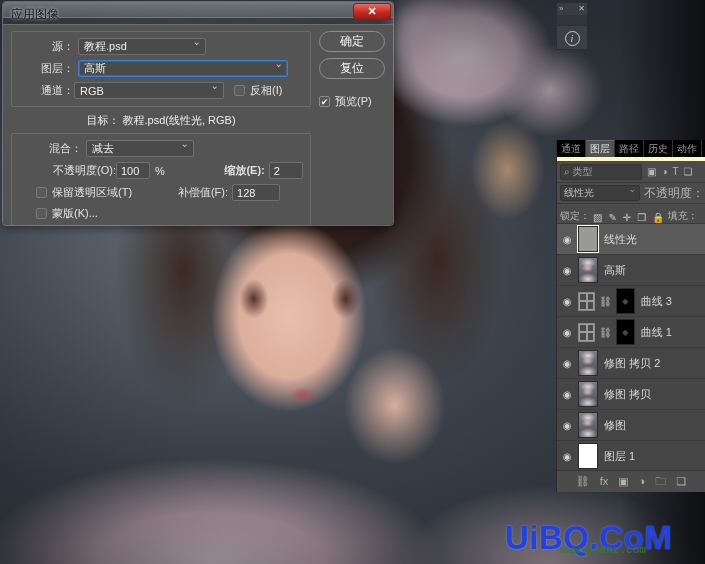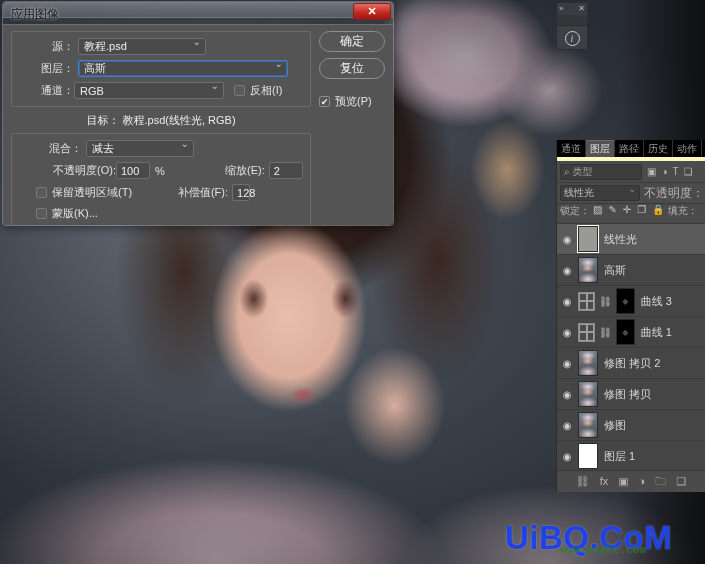--- a/index.html
+++ b/index.html
@@ -146,21 +146,21 @@
     display: flex; align-items: center; padding: 0 3px;
     position: relative;
   }
   .blend-select::after {
     content: "⌄"; position: absolute; right: 3px; top: -2px;
     font-size: 9px; color: #9a9a9a;
   }
   .blend-op-label { font-size: 12px; color: #b4b4b4; white-space: nowrap; }
 
   .lp-lock {
-    display: flex; align-items: flex-start; height: 20px;
+    display: flex; align-items: flex-end; height: 20px;
     padding: 0 3px; gap: 3px; background: #4b4b4b;
     border-bottom: 1px solid #3a3a3a;
     font-size: 10px; color: #b4b4b4;
   }
   .lock-icons { display: flex; gap: 6px; align-items: center; color: #c6c6c6; font-size: 10px; }
 
   .lp-list { flex: 1; overflow: hidden; background: #454545; }
   .layer-row {
     display: flex; align-items: center; height: 31px;
     border-bottom: 1px solid #3b3b3b; padding-left: 3px; gap: 4px;
@@ -468,28 +468,28 @@
 
       <div class="gbox" style="width:300px;padding-left:24px;">
         <div class="row">
           <span class="lbl" style="width:46px;">混合：</span>
           <span class="ps-select" style="width:108px; margin-left:4px;">减去</span>
         </div>
         <div class="row">
           <span class="lbl" style="width:80px;">不透明度(O):</span>
           <span class="ps-input" style="width:34px; ">100</span>
           <span class="cbx-label" style="margin-left:5px;">%</span>
-          <span class="lbl" style="width:56px; margin-left:44px;">缩放(E):</span>
+          <span class="lbl" style="width:56px; margin-left:44px;font-weight:bold;">缩放(E):</span>
           <span class="ps-input" style="width:34px; margin-left:4px;">2</span>
         </div>
         <div class="row">
           <span class="cbx disabled"></span>
           <span class="cbx-label">保留透明区域(T)</span>
           <span class="lbl" style="width:64px; margin-left:32px;">补偿值(F):</span>
-          <span class="ps-input" style="width:18px; margin-left:4px;">128</span>
+          <span class="ps-input" style="width:48px; margin-left:4px;">128</span>
         </div>
         <div class="row">
           <span class="cbx disabled"></span>
           <span class="cbx-label">蒙版(K)...</span>
         </div>
       </div>
 
     </div>
   </div>
 

